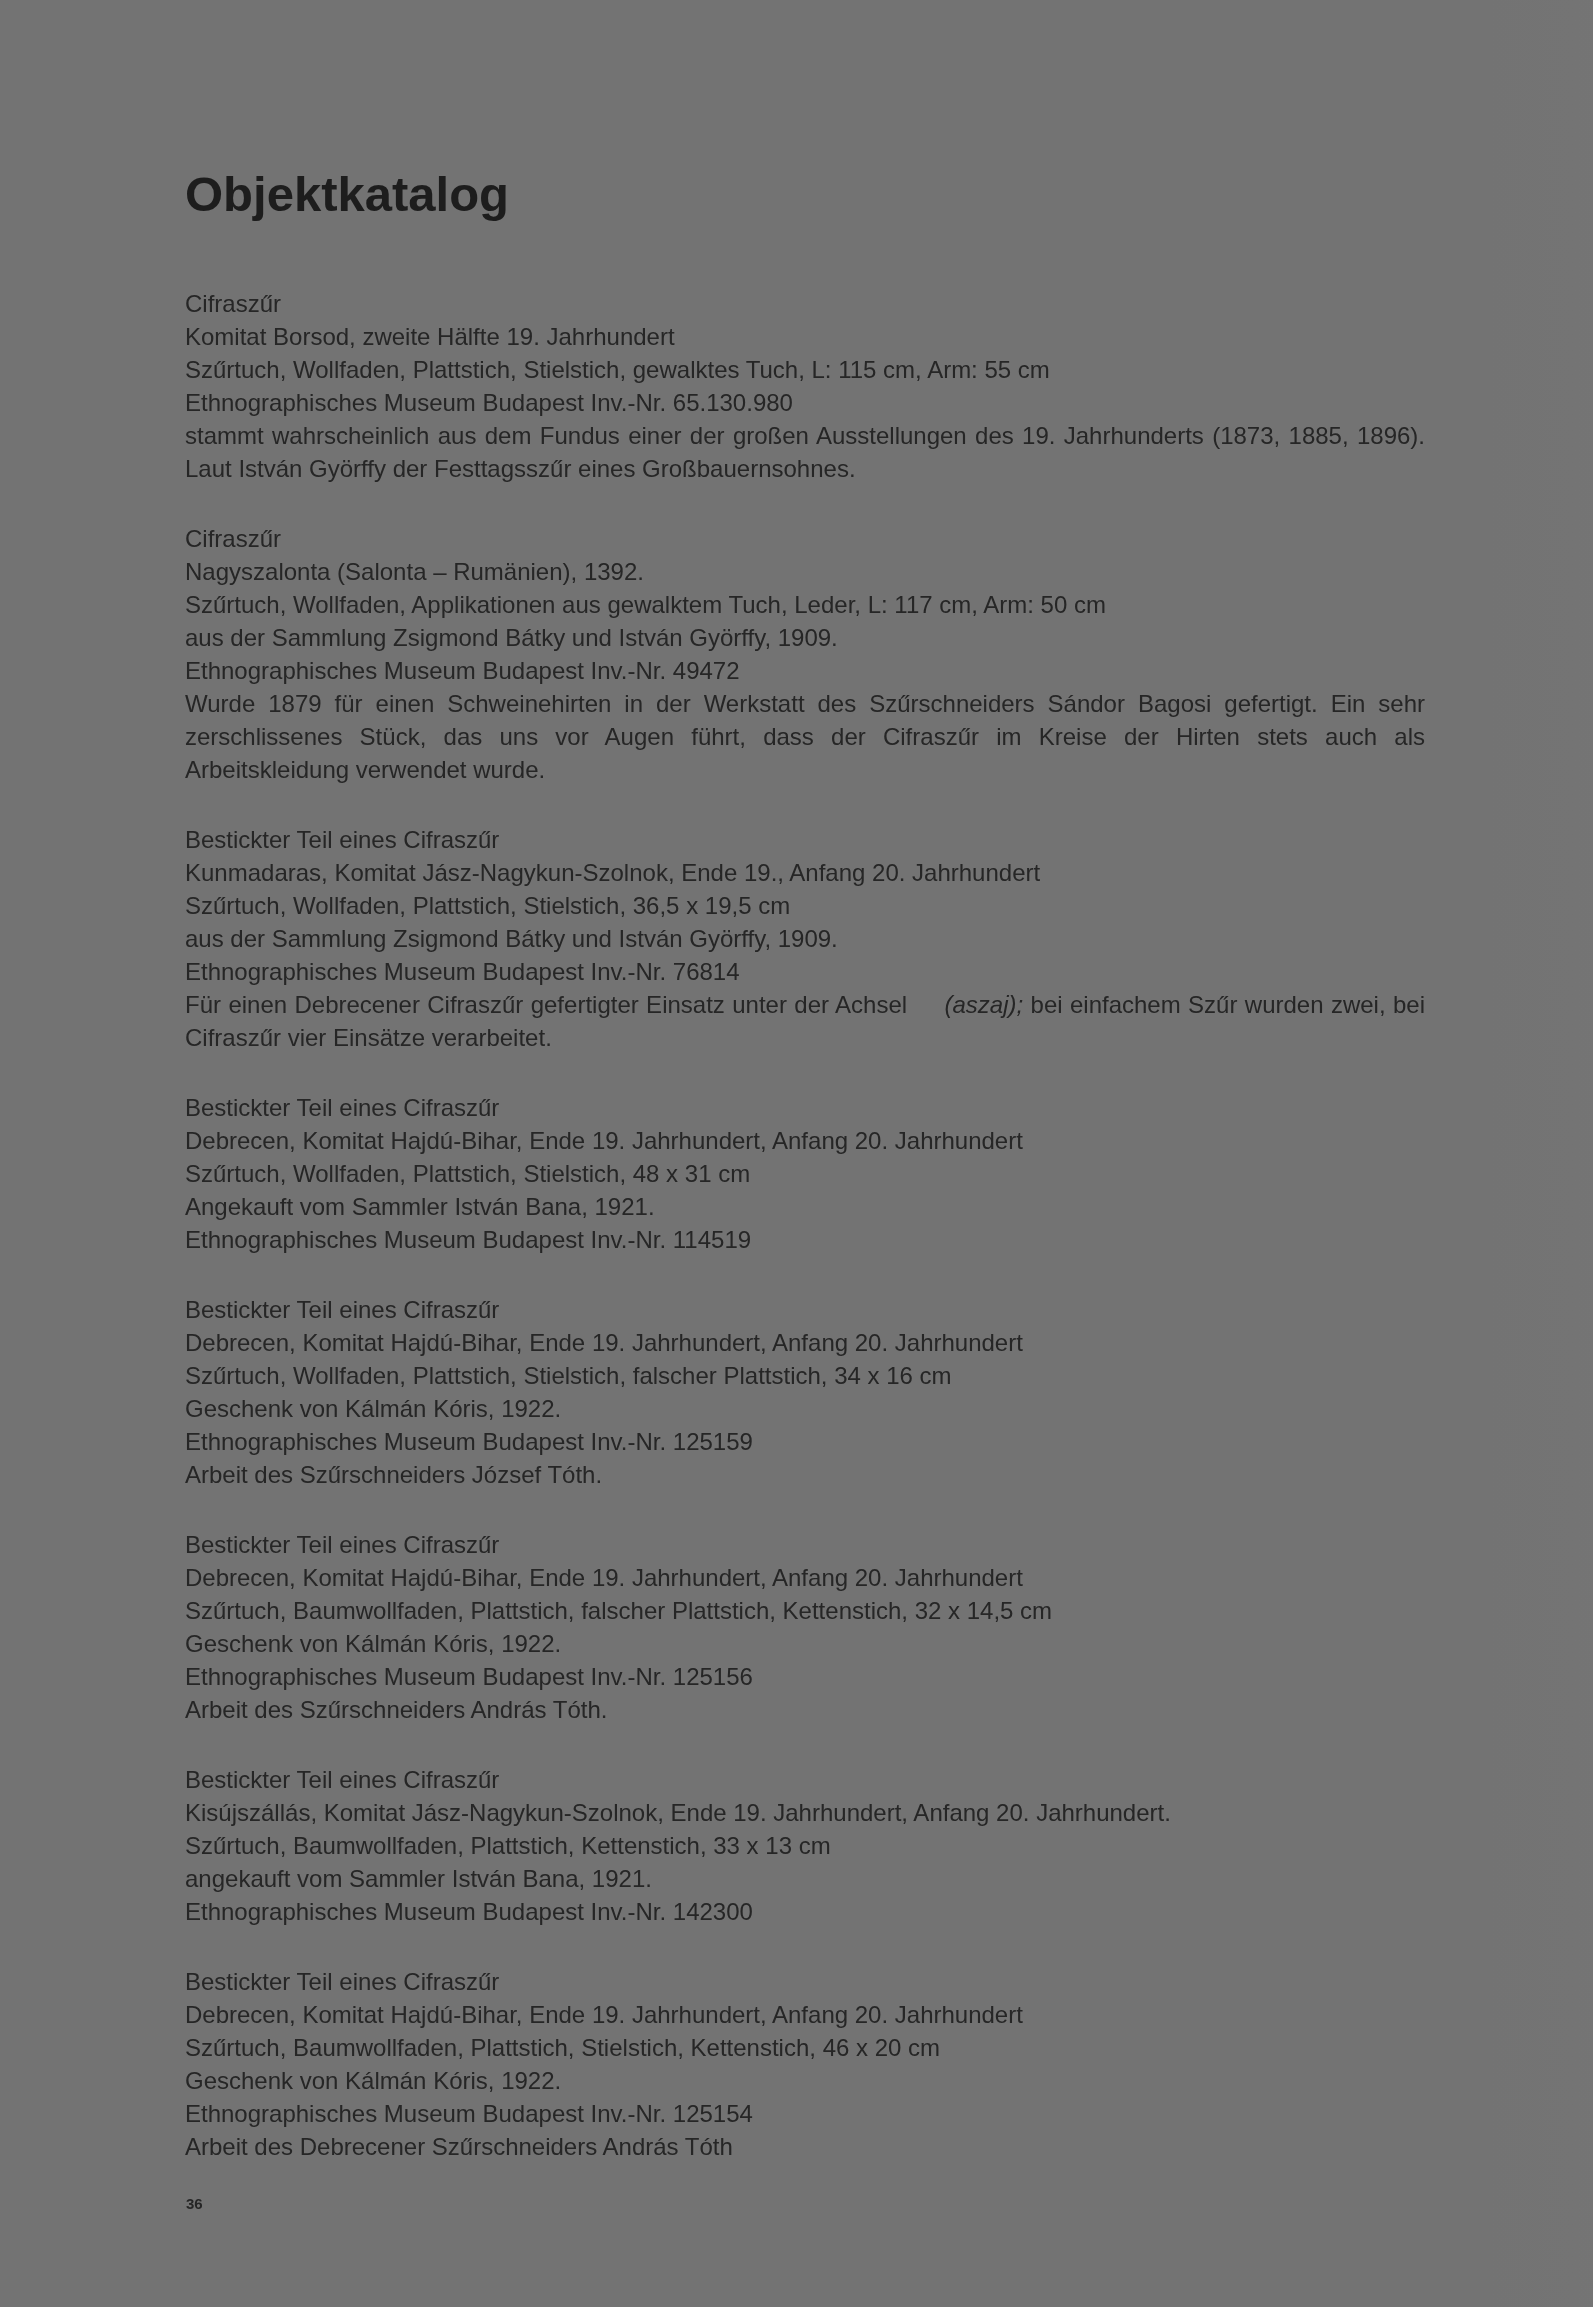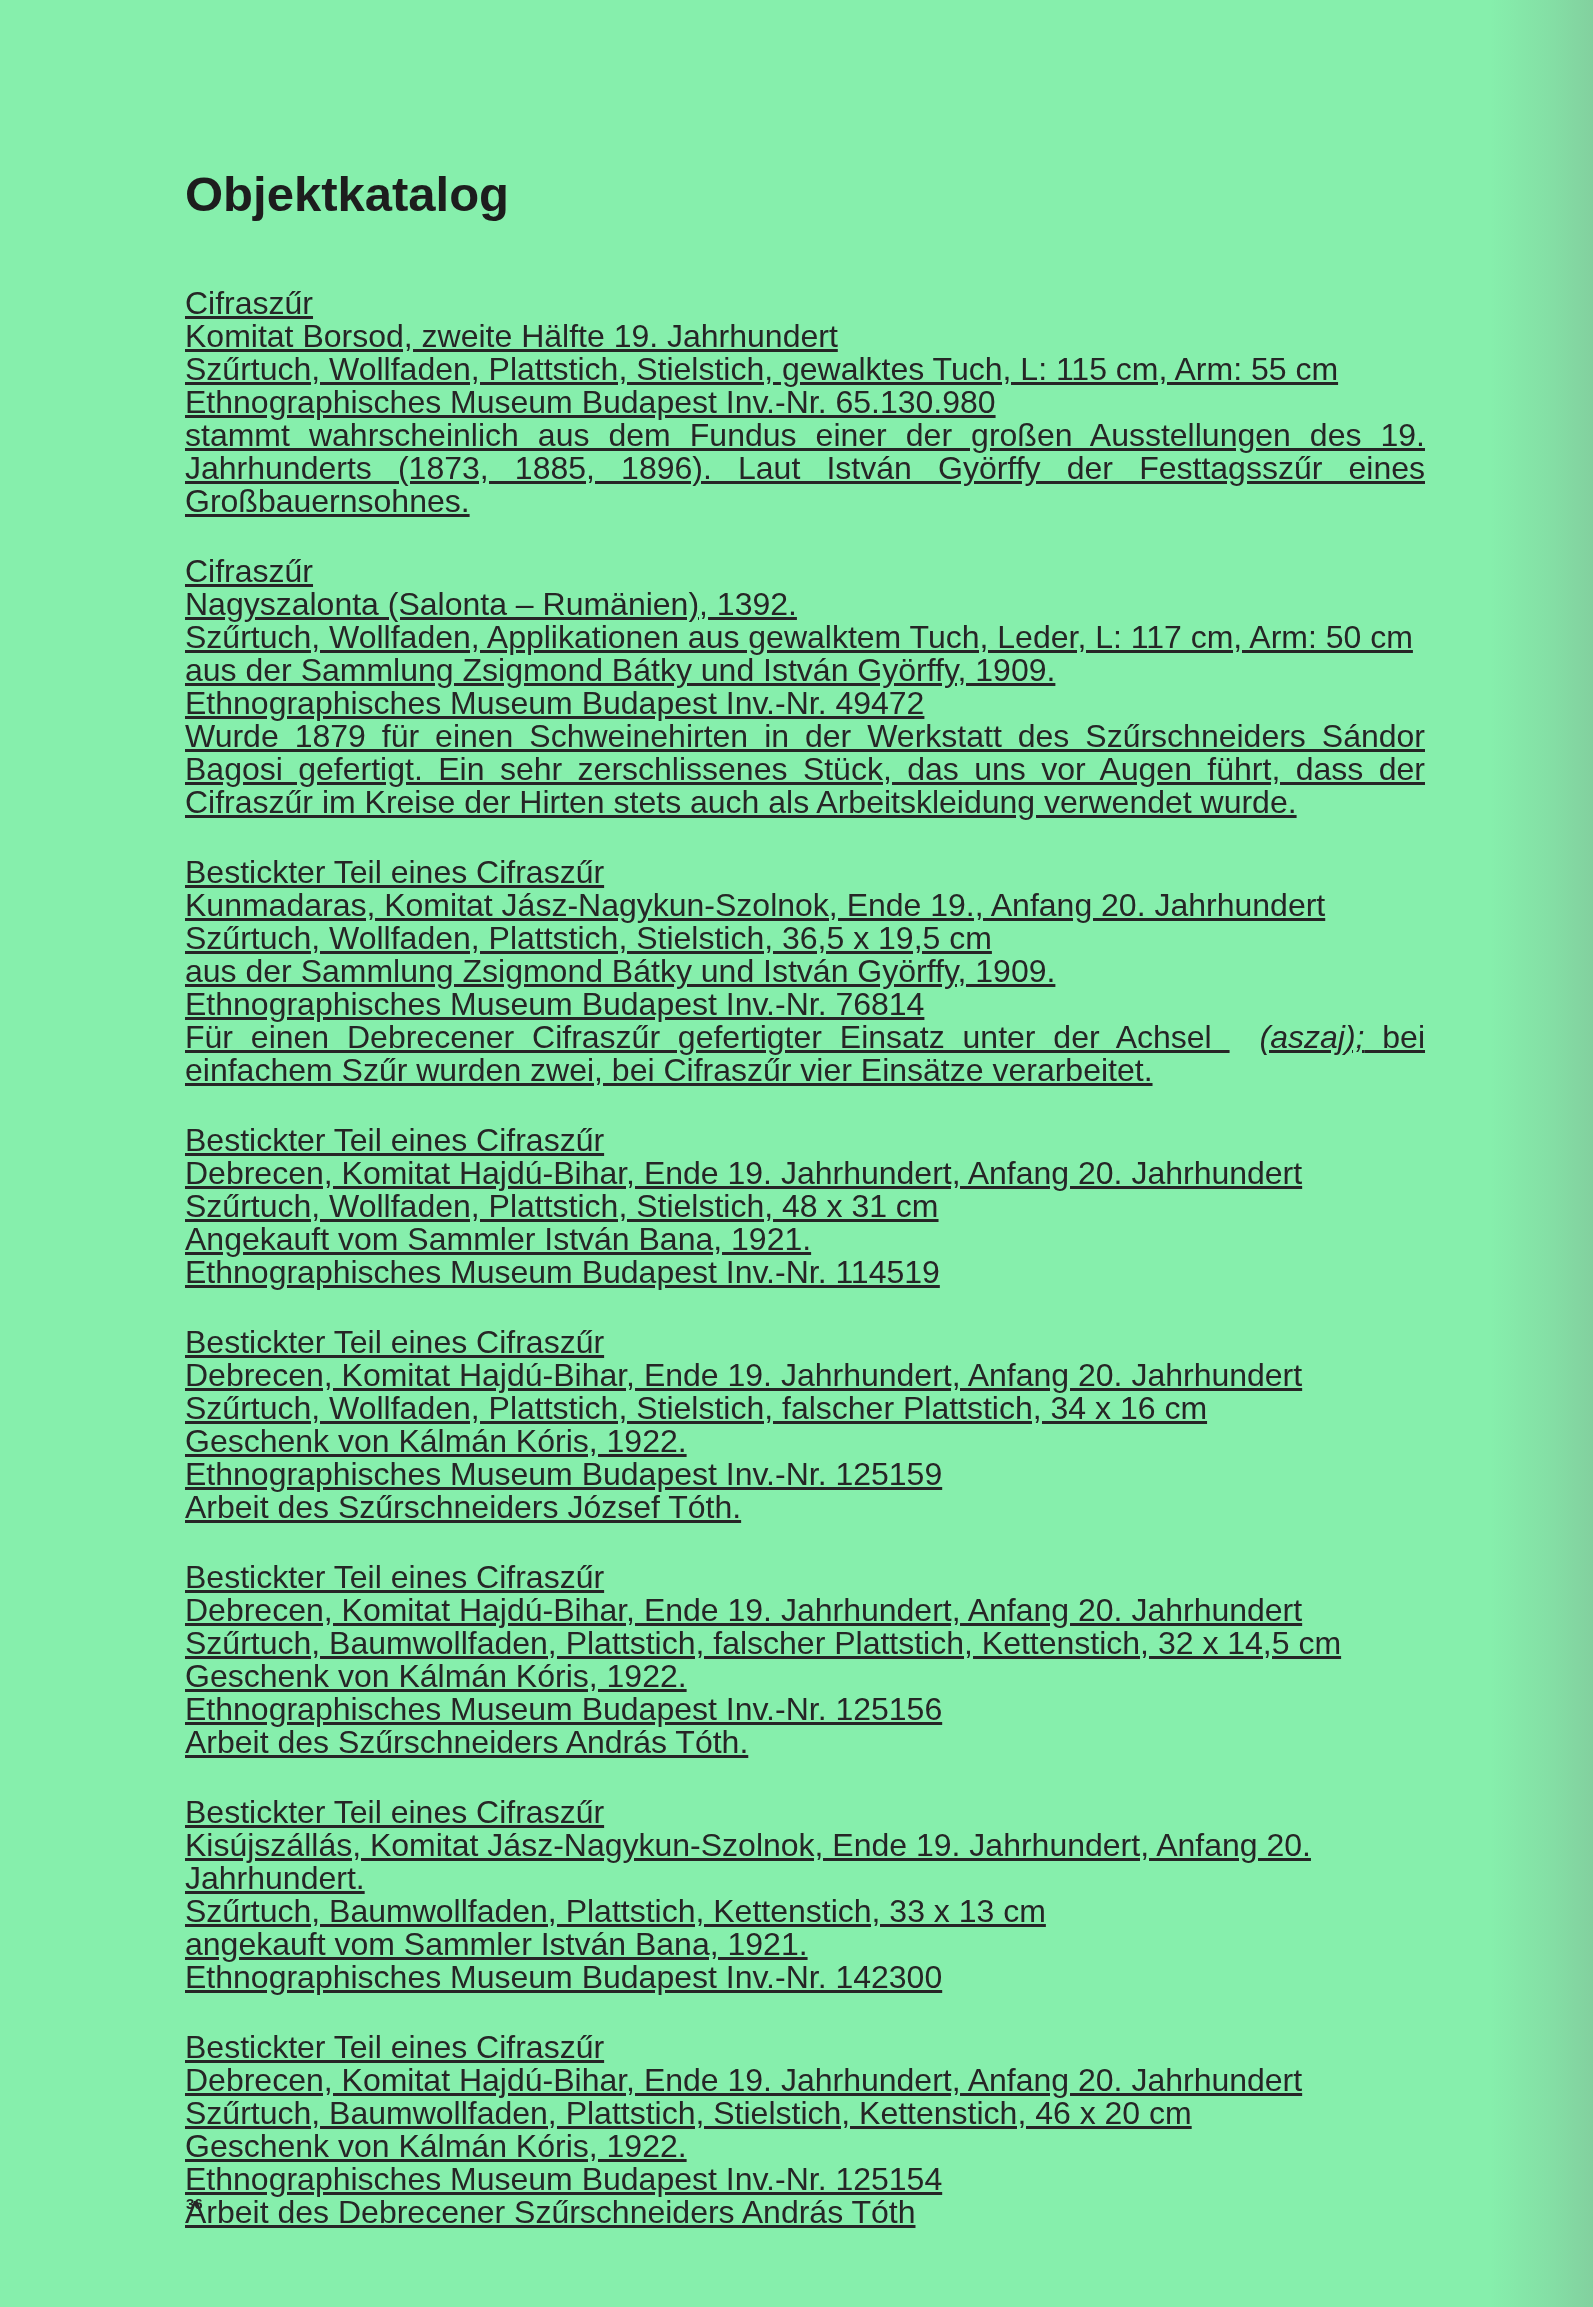--- a/index.html
+++ b/index.html
@@ -4,21 +4,21 @@
 <style>
   html, body {
     margin: 0;
     padding: 0;
     background: #ffffff;
   }
   .page {
     position: relative;
     width: 1594px;
     height: 2307px;
-    background: #86efac;
+    background: #737373;
     overflow: hidden;
     font-family: "Liberation Sans", "DejaVu Sans", sans-serif;
     color: #262626;
   }
   
   .scan-edge {
     position: absolute;
     top: 0;
     right: 0;
     width: 104px;
@@ -36,24 +36,23 @@
     width: 1240px;
   }
   .title {
     font-size: 49px;
     line-height: 56px;
     font-weight: 700;
     margin: 0 0 65px 0;
     color: #1d1d1d;
   }
   .entry {
-    font-size: 32px;
+    font-size: 24px;
     line-height: 33px;
     margin-bottom: 37px;
-    text-decoration: underline;
   }
   .entry .line {
     min-height: 33px;
   }
   .note {
     text-align: justify;
   }
   .italic {
     font-style: italic;
     margin-left: 30px;

